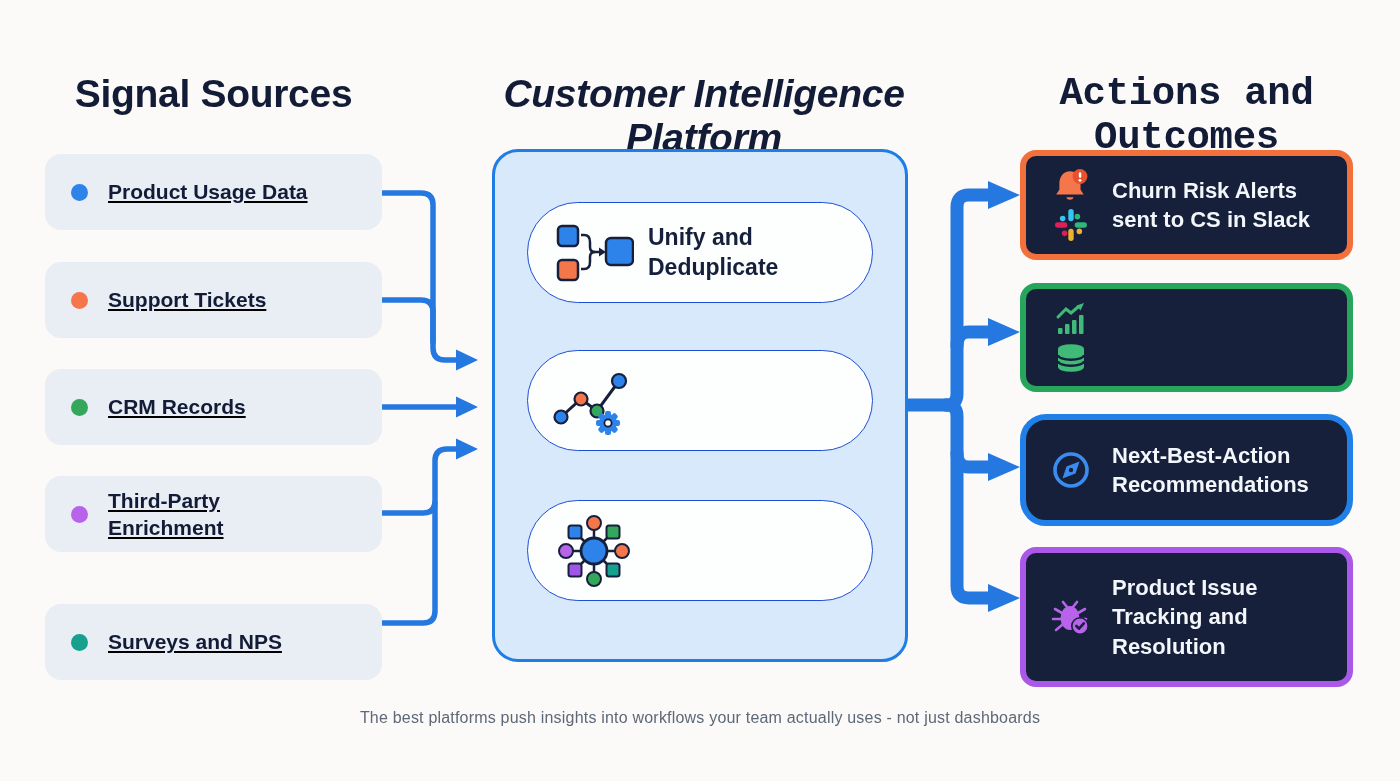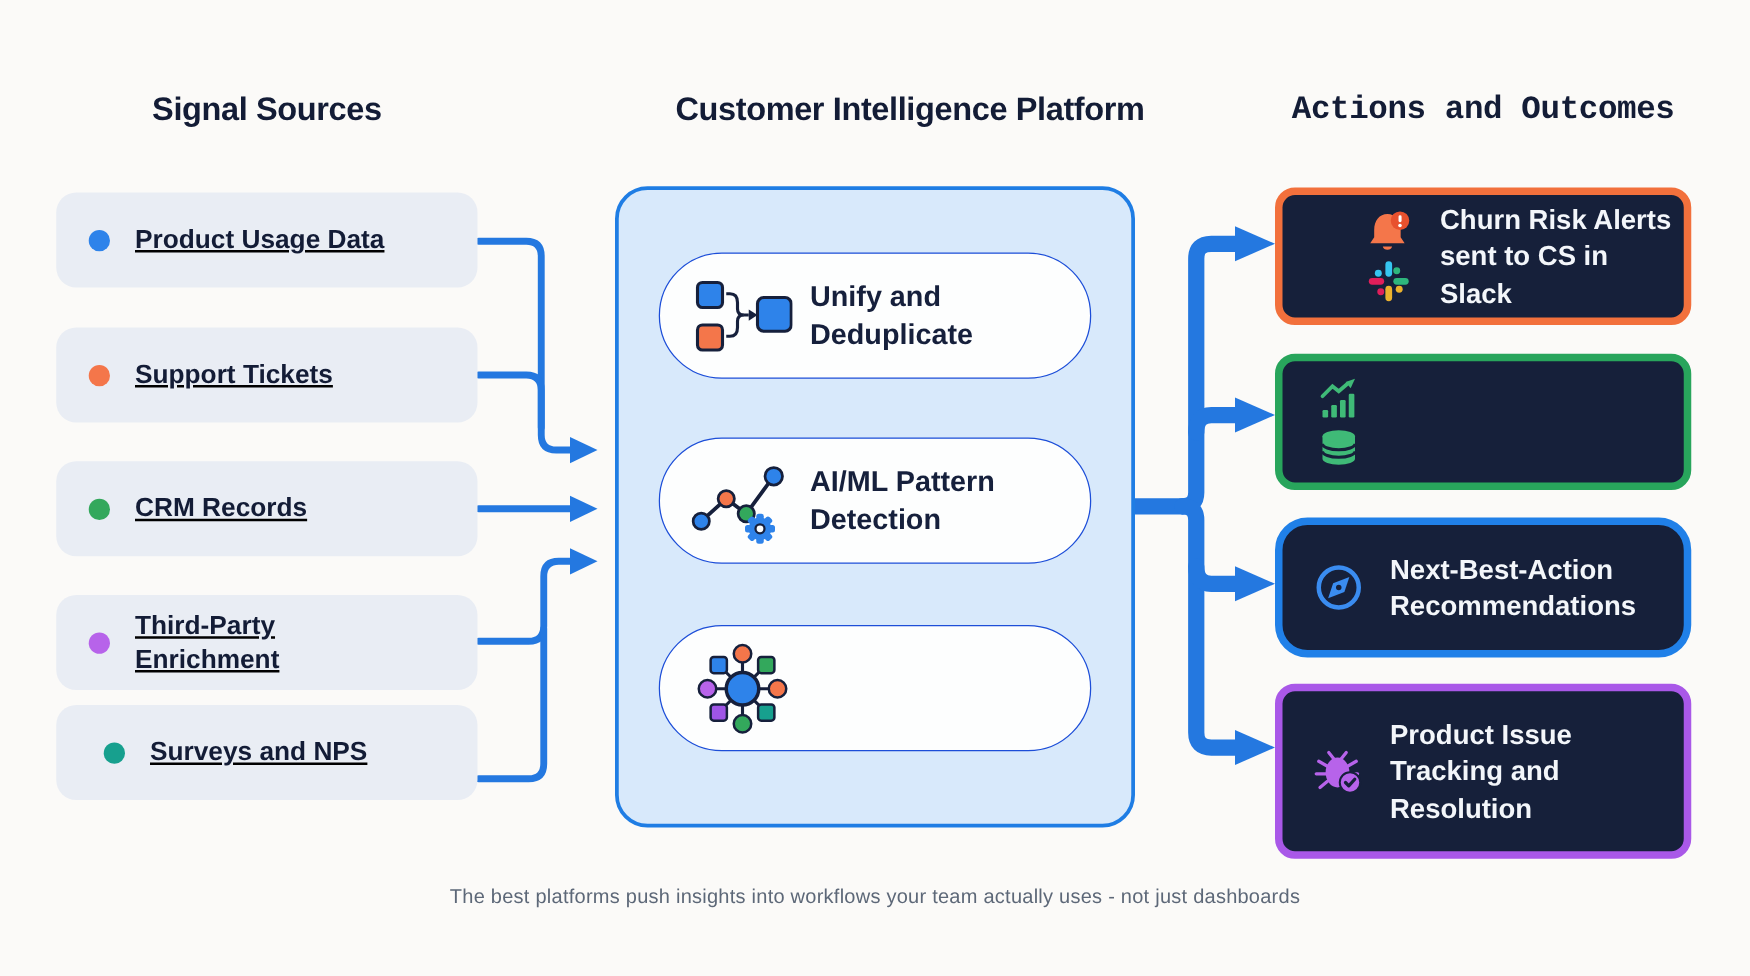--- a/index.html
+++ b/index.html
@@ -4,33 +4,33 @@
 <style>
   html,body{margin:0;padding:0;}
   body{
     width:1400px;height:781px;position:relative;overflow:hidden;
     background:#fbfaf8;
     font-family:"Liberation Sans", sans-serif;
   }
   .arrows{position:absolute;left:0;top:0;z-index:1;}
   .col-header{
     position:absolute;top:72px;z-index:2;text-align:center;
-    font-size:26px;font-weight:bold;color:#131c36;letter-spacing:-0.3px;
+    font-size:39px;font-weight:bold;color:#131c36;letter-spacing:-0.3px;
   }
   #h-sources{left:45px;width:337px;}
-  #h-platform{left:520px;width:416px;}
+  #h-platform{left:496px;width:416px;font-style:italic;}
   #h-actions{left:1020px;width:333px;font-family:Liberation Mono, monospace;}
 
   
   .source-item{
     position:absolute;left:45px;width:337px;height:76px;z-index:2;
     background:#e9edf4;border-radius:16px;
     display:flex;align-items:center;box-sizing:border-box;text-decoration:underline;
   }
-  #s1{top:154px;} #s2{top:262px;} #s3{top:369px;} #s4{top:476px;} #s5{top:564px;padding-left:12px;}
+  #s1{top:154px;} #s2{top:262px;} #s3{top:369px;} #s4{top:476px;} #s5{top:604px;}
   .dot{width:17px;height:17px;border-radius:50%;margin-left:26px;flex:0 0 auto;background:#888;}
   .source-label{
     margin-left:20px;font-size:21px;font-weight:bold;color:#131c36;
     white-space:pre-line;line-height:1.3;
   }
 
   
   .platform-box{
     position:absolute;left:492px;top:149px;width:416px;height:513px;z-index:2;
     background:#d8e9fb;border:3px solid #1f7de4;border-radius:26px;box-sizing:border-box;
@@ -159,22 +159,20 @@
           <rect x="-3" y="-12" width="6" height="24" rx="2"></rect>
           <rect x="-3" y="-12" width="6" height="24" rx="2" transform="rotate(45)"></rect>
           <rect x="-3" y="-12" width="6" height="24" rx="2" transform="rotate(90)"></rect>
           <rect x="-3" y="-12" width="6" height="24" rx="2" transform="rotate(135)"></rect>
           <circle r="9"></circle>
         </g>
         <circle r="3.6" fill="#fdfefe" stroke="#16203c" stroke-width="1.8"></circle>
       </g>
     </svg>
   </span>
-  <span class="pill-label">AI/ML Pattern
-Detection</span>
 </div>
 
 <div class="platform-pill" id="p3">
   <span class="pill-icon">
     <svg width="84" height="84" viewBox="0 0 84 84">
       <g stroke="#16203c" stroke-width="2.5">
         <path d="M42,42 L70,42"></path>
           <path d="M42,42 L61,23"></path>
           <path d="M42,42 L42,14"></path>
           <path d="M42,42 L23,23"></path>
@@ -189,21 +187,21 @@
       <circle cx="42" cy="14" r="7" fill="#f4764a" stroke="#16203c" stroke-width="2"></circle>
       <rect x="16.5" y="16.5" width="13" height="13" rx="2.5" fill="#2e83ea" stroke="#16203c" stroke-width="2"></rect>
       <circle cx="14" cy="42" r="7" fill="#b763ea" stroke="#16203c" stroke-width="2"></circle>
       <rect x="16.5" y="54.5" width="13" height="13" rx="2.5" fill="#9f55e6" stroke="#16203c" stroke-width="2"></rect>
       <circle cx="42" cy="70" r="7" fill="#33a85c" stroke="#16203c" stroke-width="2"></circle>
       <rect x="54.5" y="54.5" width="13" height="13" rx="2.5" fill="#17a08e" stroke="#16203c" stroke-width="2"></rect>
     </svg>
   </span>
 </div>
 
-<div class="action-card" id="c1" style="border-color: rgb(242, 112, 60); padding-left: 40px;">
+<div class="action-card" id="c1" style="border-color: rgb(242, 112, 60);">
   <span class="card-icons">
     <svg width="36" height="34" viewBox="0 0 34 32">
       <path d="M16,3 C22,3 26,8 26,15 L26,20.5 L29,25 L3,25 L6,20.5 L6,15 C6,8 10,3 16,3 Z" fill="#f4764a"></path>
       <path d="M12.5,27.5 a3.6,3.2 0 0 0 7,0 Z" fill="#f4764a"></path>
       <circle cx="25.5" cy="8" r="7" fill="#e8512e"></circle>
       <rect x="24.4" y="4" width="2.3" height="5.2" rx="1.1" fill="#ffffff"></rect>
       <circle cx="25.5" cy="11.6" r="1.35" fill="#ffffff"></circle>
     </svg>
     <svg width="36" height="36" viewBox="0 0 44 44">
       <g fill="#36C5F0">

